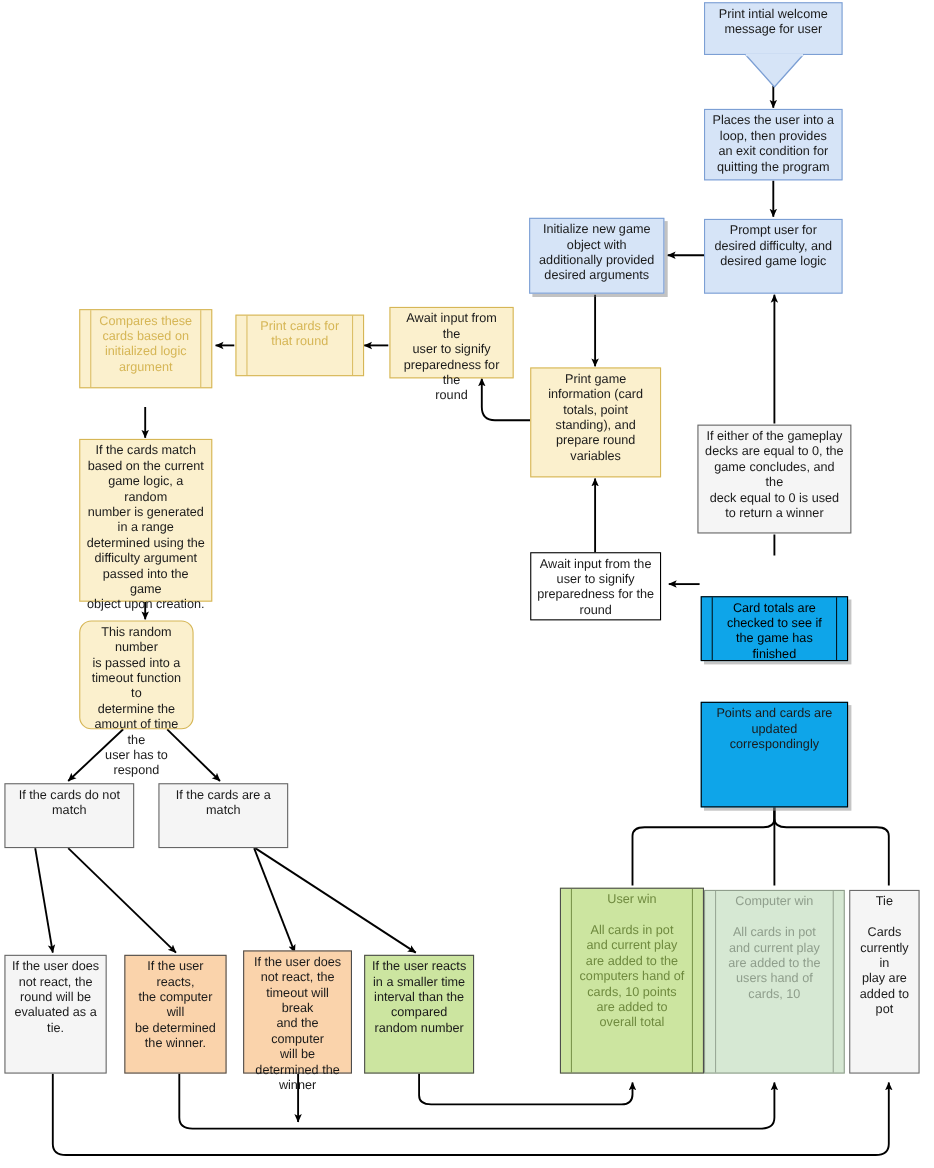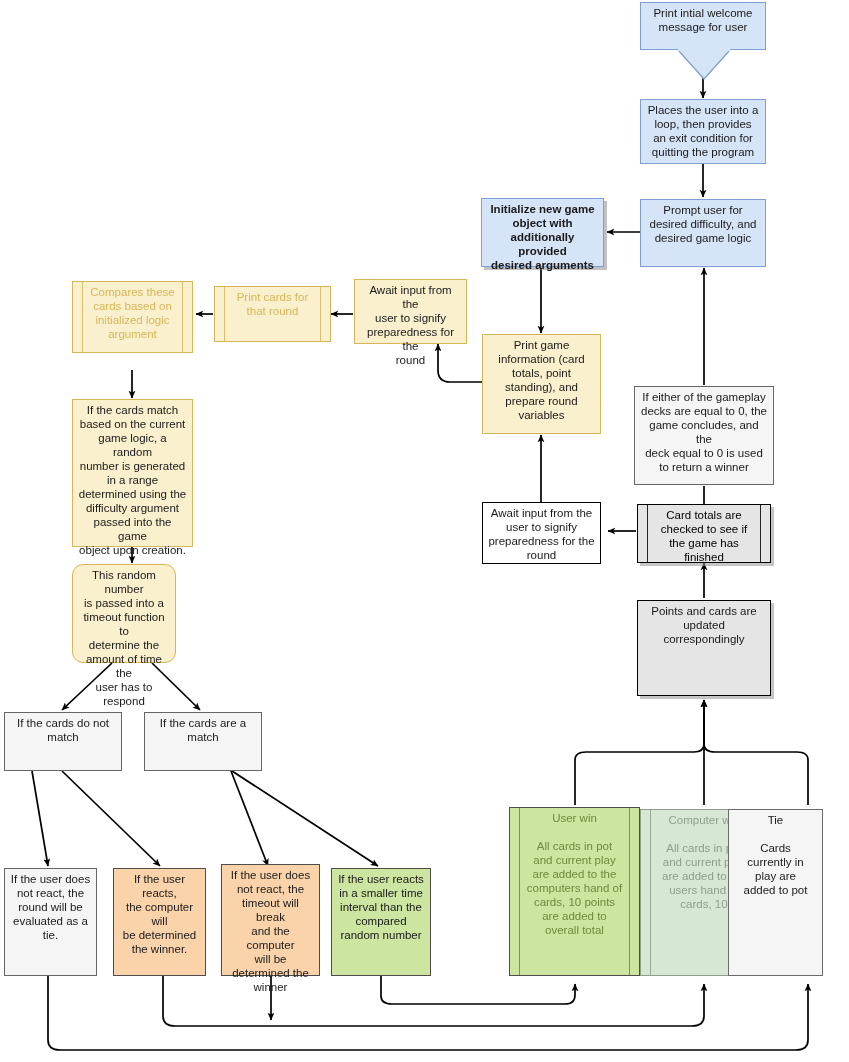--- a/index.html
+++ b/index.html
@@ -13,25 +13,25 @@
 
   .node{
     position:absolute;box-sizing:border-box;
     display:flex;align-items:flex-start;justify-content:center;text-align:center;
     font-size:11.5px;line-height:14px;
     padding:3px 5px;
     white-space:pre-line;
   }
   
   .blue  {background:#d6e4f7;border:1px solid #7c9fd4;}
-  .blue-sh{background:#d6e4f7;border:1px solid #7c9fd4;box-shadow:3px 3px 0 0 rgba(120,120,120,.45);font-weight:bold;}
+  .blue-sh{background:#d6e4f7;border:1px solid #7c9fd4;box-shadow:3px 3px 0 0 rgba(120,120,120,.45);}
   .yellow{background:#fbf0cd;border:1px solid #d6b656;}
   .yellow-r{background:#fbf0cd;border:1px solid #d6b656;border-radius:11px;}
   .grey  {background:#f5f5f5;border:1px solid #666666;}
-  .grey-sh{background:#e5e5e5;border:1.5px solid #000000;box-shadow:3px 3px 0 0 rgba(150,150,150,.55);}
+  .grey-sh{background:#0ea5e9;border:1.5px solid #000000;box-shadow:3px 3px 0 0 rgba(150,150,150,.55);margin-top:38px;}
   .grey-plain{background:#f5f5f5;border:1px solid #6b6b6b;}
   .orange{background:#fad3ab;border:1px solid #4d4d4d;}
   .green {background:#cce5a0;border:1px solid #4d4d4d;}
   .green2{background:#d6e8d3;border:1px solid #8f9e8c;}
   .white-b{background:#f5f5f5;border:1px solid #6b6b6b;}
 
   
   .pp::before,.pp::after{
     content:"";position:absolute;top:0;bottom:0;width:0;
     border-left:1px solid currentColor;opacity:.85;
@@ -253,21 +253,21 @@
   <div class="node green2 pp" style="left:640px;top:809px;width:128px;height:167px;">
     <span>Computer win
 
 All cards in pot
 and current play
 are added to the
 users hand of
 cards, 10</span>
   </div>
 
-  <div class="node white-b" style="left:728px;top:809px;width:95px;height:167px;">
+  <div class="node white-b" style="left:772px;top:809px;width:64px;height:167px;">
     <span>Tie
 
 Cards
 currently in
 play are
 added to pot</span>
   </div>
 
   <div class="node grey-sh" style="left:637px;top:600px;width:134px;height:96px;">
     <span>Points and cards are

